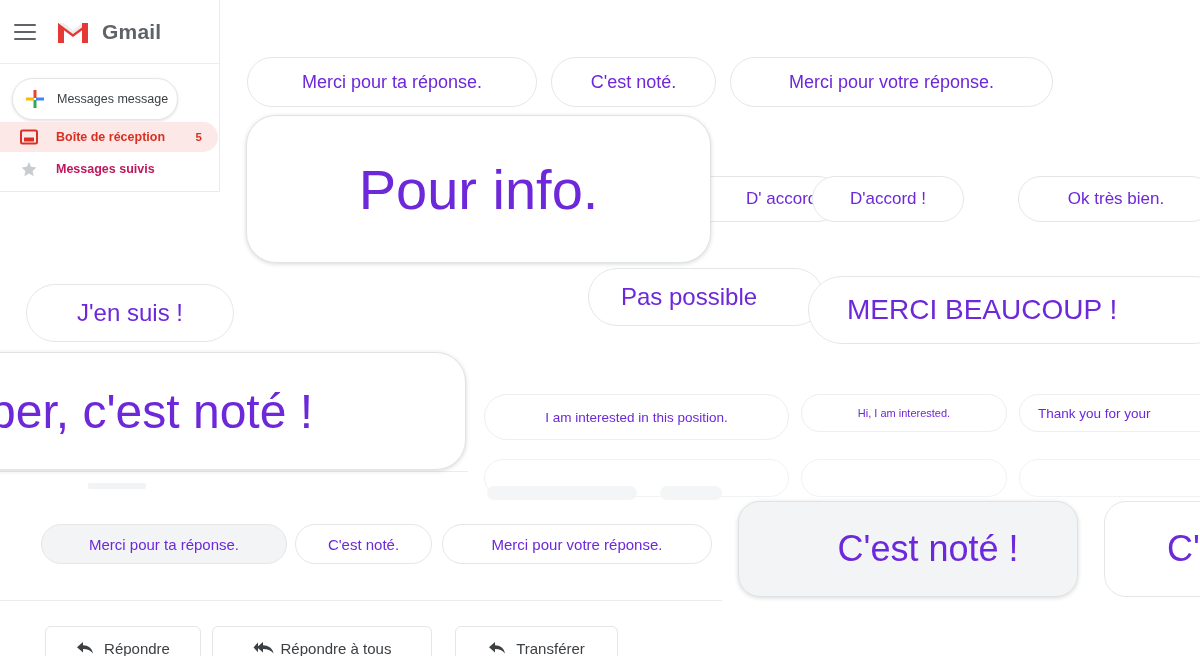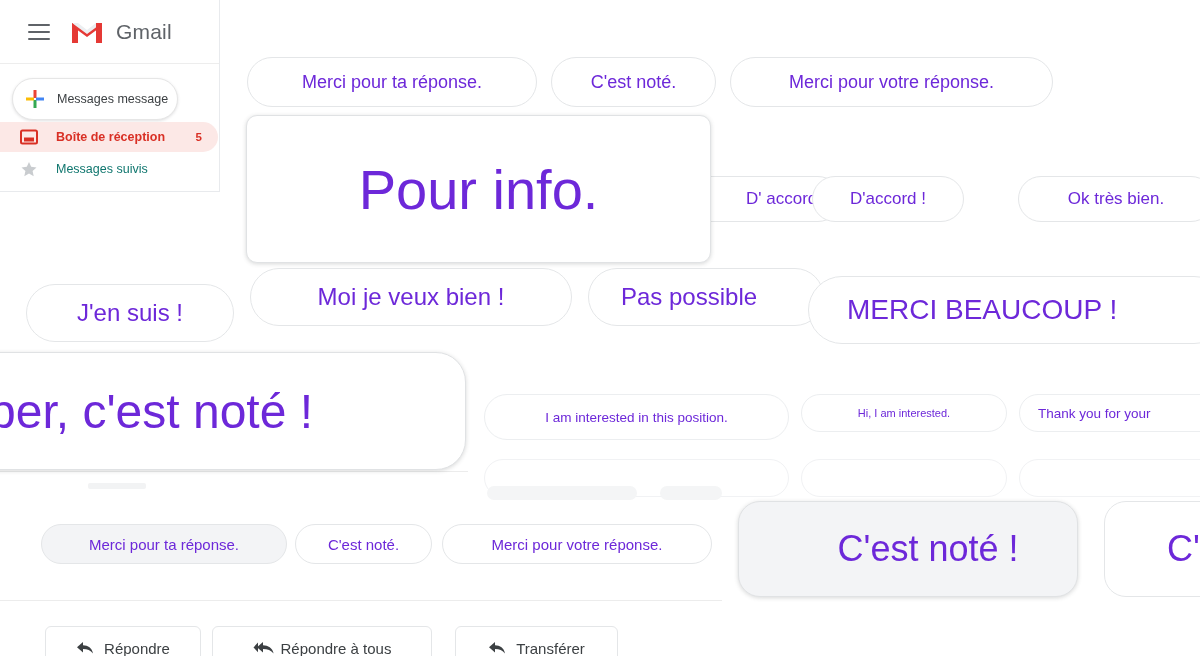--- a/index.html
+++ b/index.html
@@ -17,22 +17,23 @@
   
   .sidebar {
     position:absolute; left:0; top:0; width:220px; height:192px;
     background:#ffffff;
     border-right:1px solid #e8eaed;
     border-bottom:1px solid #e8eaed;
     z-index:40;
     overflow:hidden;
   }
   .gm-header {
-    height:64px; display:flex; align-items:center; padding-left:28px;
+    height:64px; display:flex; align-items:center; padding-left:14px;
     border-bottom:1px solid #ededed;
+    font-weight:bold;
   }
   .hamburger { width:22px; height:16px; display:flex; flex-direction:column; justify-content:space-between; cursor:pointer; }
   .hamburger span { display:block; height:2px; background:#5f6368; border-radius:1px; }
   .gm-logo { margin-left:20px; width:34px; height:26px; position:relative; }
   .gm-label { margin-left:12px; font-size:21px; color:#5f6368; letter-spacing:.2px; }
 
   .compose {
     margin:14px 0 0 12px;
     height:42px; width:166px;
     border:1px solid #e6e6e6;
@@ -50,21 +51,21 @@
     height:30px; display:flex; align-items:center;
     width:218px;
     border-radius:0 16px 16px 0;
     padding-left:20px;
     cursor:pointer;
   }
   .nav-item.active { background:#fce8e6; }
   .nav-ico { width:18px; height:18px; flex:0 0 auto; }
   .nav-text { margin-left:18px; font-size:12.5px; font-weight:bold; color:#d93025; }
   .nav-count { margin-left:auto; margin-right:16px; font-size:11.5px; font-weight:bold; color:#d93025; }
-  .nav-item.faded .nav-text { color:#0f766e; font-weight:normal; }
+  .nav-item.faded .nav-text { color:#be185d; font-weight:bold; }
   .nav-item.faded .nav-ico path,
   .nav-item.faded .nav-ico polygon { fill:#c9cccf; }
 
   
   .chip {
     position:absolute;
     display:flex; align-items:center; justify-content:center;
     border:1px solid #e4e6e8;
     border-radius:999px;
     background:#ffffff;
@@ -169,27 +170,26 @@
   <div class="chip" style="left:551px; top:57px; width:165px; height:50px; font-size:18px;">C'est noté.</div>
 
   <div class="chip" style="left:730px; top:57px; width:323px; height:50px; font-size:18px;">Merci pour votre réponse.</div>
 
   <div class="chip" style="left:668px; top:176px; width:173px; height:46px; font-size:17px; justify-content:flex-end; padding-right:18px;">D' accord.</div>
 
   <div class="chip" style="left:812px; top:176px; width:152px; height:46px; font-size:17px;">D'accord !</div>
 
   <div class="chip" style="left:1018px; top:176px; width:196px; height:46px; font-size:17px;">Ok très bien.</div>
 
-  <div class="chip shadow blurry" style="left:246px; top:115px; width:465px; height:148px; font-size:56px; z-index:20; border-radius:11px;">Pour info.</div>
+  <div class="chip shadow blurry" style="left:246px; top:115px; width:465px; height:148px; font-size:56px; z-index:20; border-radius:30px;">Pour info.</div>
 
   <div class="ghost" style="left:490px; top:430px; width:2px; height:2px;"></div>
 
   <div class="chip blurry" style="left:26px; top:284px; width:208px; height:58px; font-size:24px;">J'en suis !</div>
 
-  <div class="chip blurry" style="left:250px; top:268px; width:322px; height:58px; font-size:24px;">Moi je veux bien !</div>
 
   <div class="chip blurry" style="left:588px; top:268px; width:236px; height:58px; font-size:24px; justify-content:flex-start; padding-left:32px;">Pas possible</div>
 
   <div class="chip blurry" style="left:808px; top:276px; width:420px; height:68px; font-size:28px; z-index:22; justify-content:flex-start; padding-left:38px;">MERCI BEAUCOUP !</div>
 
   <div class="chip shadow blurry" style="left:-38px; top:352px; width:504px; height:118px; font-size:48px; z-index:21; border-radius:30px; justify-content:flex-start; padding-left:26px;">per, c'est noté !</div>
 
   <div class="chip soft" style="left:484px; top:394px; width:305px; height:46px; font-size:13.5px;">I am interested in this position.</div>
 
   <div class="chip soft" style="left:801px; top:394px; width:206px; height:38px; font-size:11px;">Hi, I am interested.</div>

